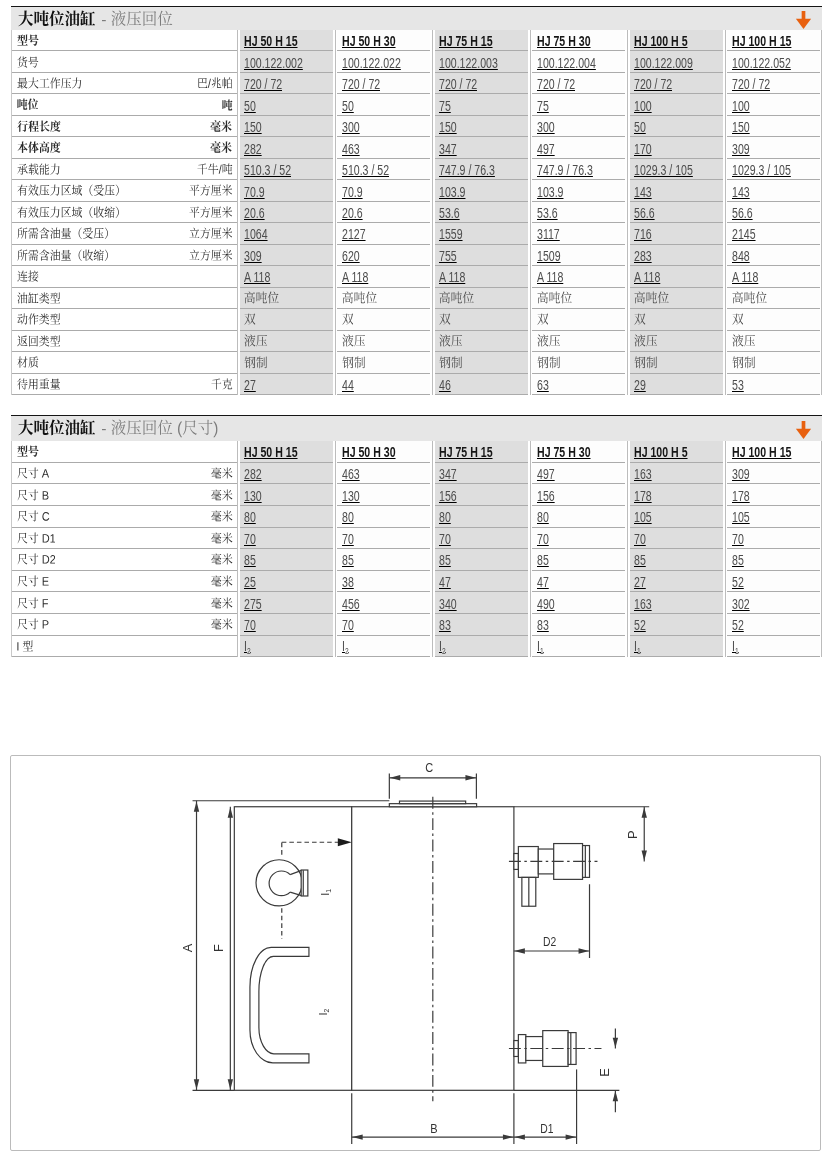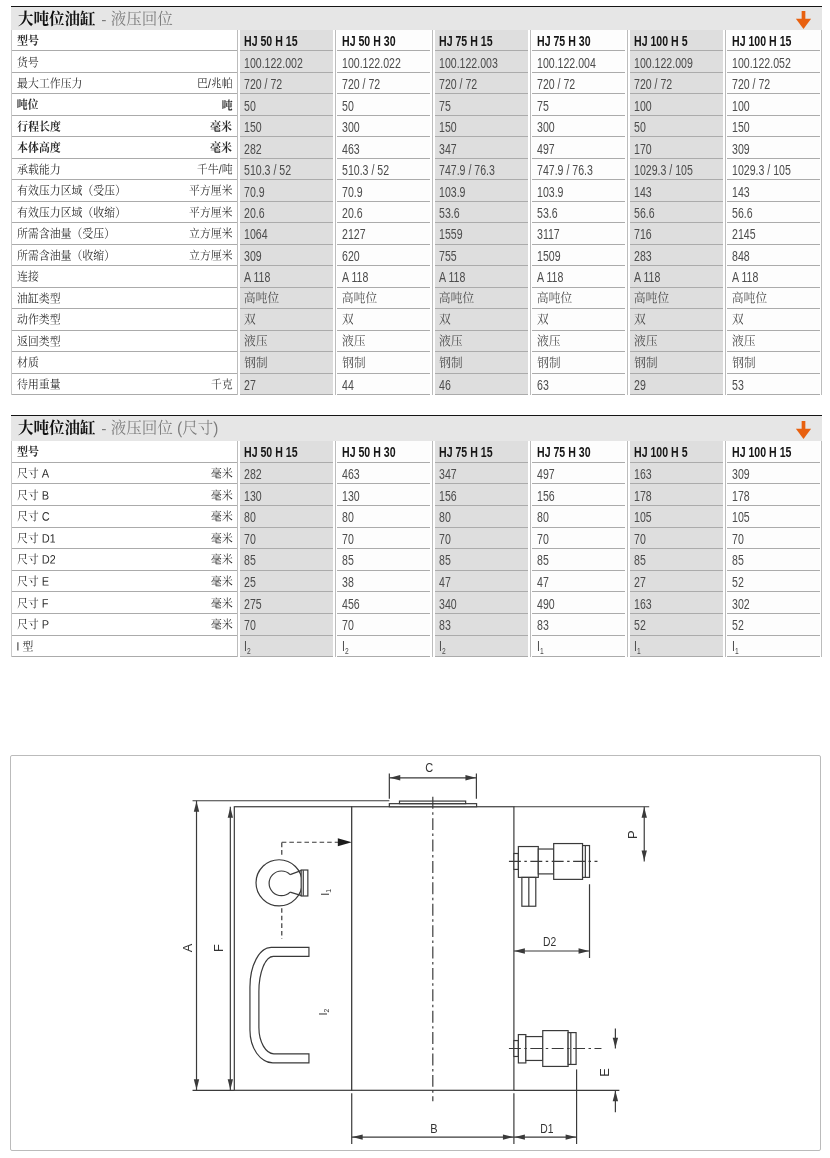--- a/index.html
+++ b/index.html
@@ -1,20 +1,20 @@
 <!DOCTYPE html>
 <html><head><meta charset="utf-8"><style>
 * { margin:0; padding:0; box-sizing:border-box; }
 html,body { width:830px; height:1158px; background:#fff; font-family:"Liberation Sans", sans-serif; }
 body { position:relative; overflow:hidden; }
 .tbl { position:absolute; left:10.5px; width:811.5px; }
 .bar { border-top:1.3px solid #151515; background:#e6e6e6; display:flex; align-items:center; padding-left:7.5px; position:relative; }
 .bar .oa { position:absolute; right:10.5px; top:3.5px; }
 .rows { position:relative; }
-.r { display:flex; }
+.r { display:flex;text-decoration:underline; }
 .lab { width:226.5px; display:flex; align-items:center; justify-content:space-between; padding:0 4.5px 0 6.4px; border-bottom:1px solid #ababab; }
 .v { width:97.5px; }
 .in { height:100%; margin:0 2px 0 2.5px; border-bottom:1px solid #ababab; display:flex; align-items:center; padding-left:4.6px; overflow:hidden; }
 .g { background:#dedede; }
 .w { background:#fdfdfd; }
 .nv { font-size:14.3px; color:#4c4c4c; transform:translateZ(0) scaleX(.74); transform-origin:0 60%; white-space:nowrap; margin-top:2px; }
 .hd { font-size:14.3px; font-weight:bold; color:#161616; transform:translateZ(0) scaleX(.74); transform-origin:0 60%; white-space:nowrap; margin-top:1.5px; }
 .sb { font-size:9px; vertical-align:-3px; }
 .vl { position:absolute; top:0; width:1px; }
 .diag { position:absolute; left:9.6px; top:755px; width:811px; height:396px; border:1px solid #bbb; border-radius:2px; transform:translateZ(0); }

